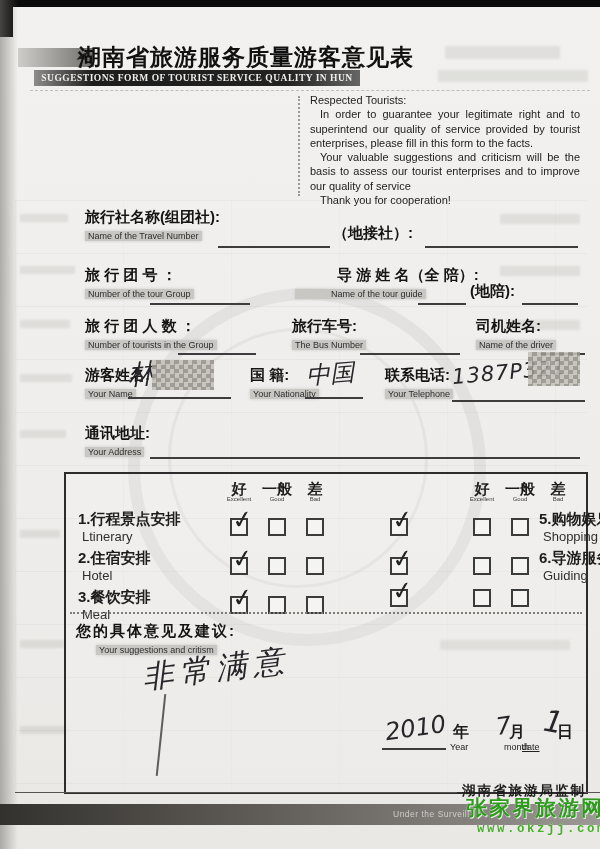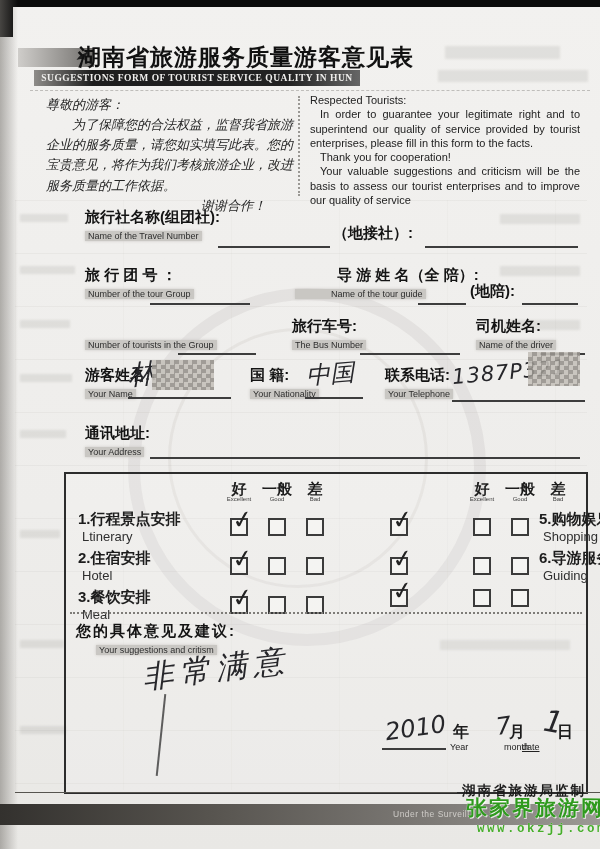--- a/index.html
+++ b/index.html
@@ -101,48 +101,44 @@
 
     <div class="abs logostrip">
       <svg width="17" height="17" viewBox="0 0 20 20">
         <path d="M3 13 C6 7,11 5,17 4 C13 8,12 10,13 13 C10 11,7 12,3 13 Z M13 5 l3 -3 l-1 4 Z" fill="#1e1e1e"></path>
       </svg>
     </div>
     <div class="abs subtitlebar">SUGGESTIONS FORM OF TOURIST SERVICE QUALITY IN HUN</div>
     <div class="abs title">湖南省旅游服务质量游客意见表</div>
     <div class="abs headrule"></div>
 
-    <div class="abs introCN">
-      <div>尊敬的游客：</div>
-      <p class="body">为了保障您的合法权益，监督我省旅游企业的服务质量，请您如实填写此表。您的宝贵意见，将作为我们考核旅游企业，改进服务质量的工作依据。</p>
-      <div class="close">谢谢合作！</div>
-    </div>
     <div class="abs introDiv"></div>
     <div class="abs introEN">
       <p class="s">Respected Tourists:</p>
       <p>In order to guarantee your legitimate right and to superintend our quality of service provided by tourist enterprises, please fill in this form to the facts.</p>
+      <p>Your valuable suggestions and criticism will be the basis to assess our tourist enterprises and to improve our quality of service</p>
       <p>Thank you for cooperation!</p>
-      <p>Your valuable suggestions and criticism will be the basis to assess our tourist enterprises and to improve our quality of service</p>
     </div>
 
     <div class="abs cnl" style="left:85px;top:208px;">旅行社名称(组团社):</div>
     <div class="abs enl" style="left:85px;top:231px;">Name of the Travel Number</div>
     <div class="abs uline" style="left:218px;top:245px;width:112px;"></div>
     <div class="abs cnl" style="left:333px;top:224px;">（地接社）:</div>
     <div class="abs uline" style="left:425px;top:245px;width:153px;"></div>
 
     <div class="abs cnl" style="left:85px;top:266px;">旅 行 团 号 ：</div>
     <div class="abs enl" style="left:85px;top:289px;">Number of the tour Group</div>
     <div class="abs uline" style="left:150px;top:302px;width:100px;"></div>
     <div class="abs cnl" style="left:295px;top:266px;margin-left:42px;">导 游 姓 名（全 陪）:</div>
     <div class="abs enl" style="left:295px;top:289px;padding-left:36px;">Name of the tour guide</div>
     <div class="abs uline" style="left:418px;top:302px;width:48px;"></div>
     <div class="abs cnl" style="left:470px;top:282px;">(地陪):</div>
     <div class="abs uline" style="left:522px;top:302px;width:56px;"></div>
 
+    <div class="abs cnl" style="left:85px;top:317px;">旅 行 团 人 数 ：</div>
     <div class="abs enl" style="left:85px;top:340px;">Number of tourists in the Group</div>
     <div class="abs uline" style="left:178px;top:352px;width:78px;"></div>
     <div class="abs cnl" style="left:292px;top:317px;">旅行车号:</div>
     <div class="abs enl" style="left:292px;top:340px;">The Bus Number</div>
     <div class="abs uline" style="left:360px;top:352px;width:100px;"></div>
     <div class="abs cnl" style="left:476px;top:317px;">司机姓名:</div>
     <div class="abs enl" style="left:476px;top:340px;">Name of the driver</div>
     <div class="abs uline" style="left:540px;top:352px;width:45px;"></div>
 
     <div class="abs cnl" style="left:85px;top:366px;">游客姓名:</div>

